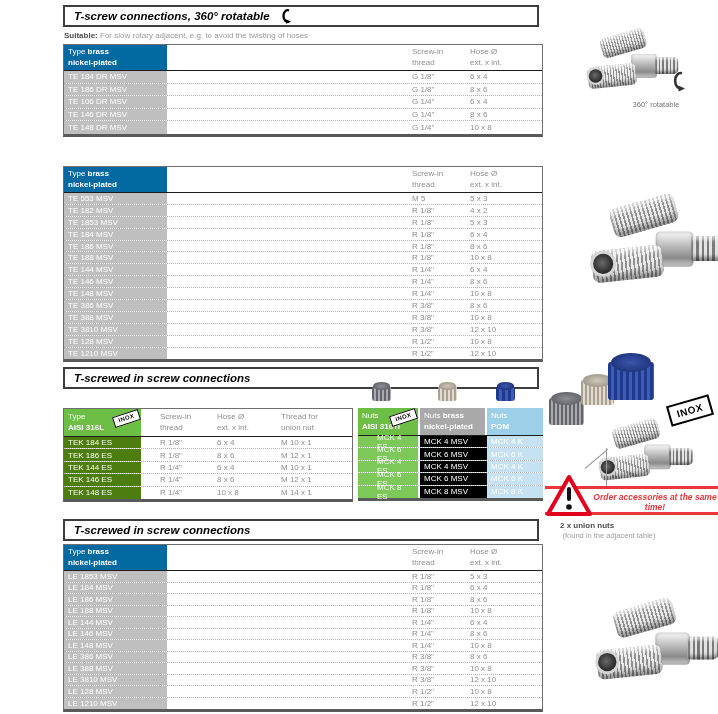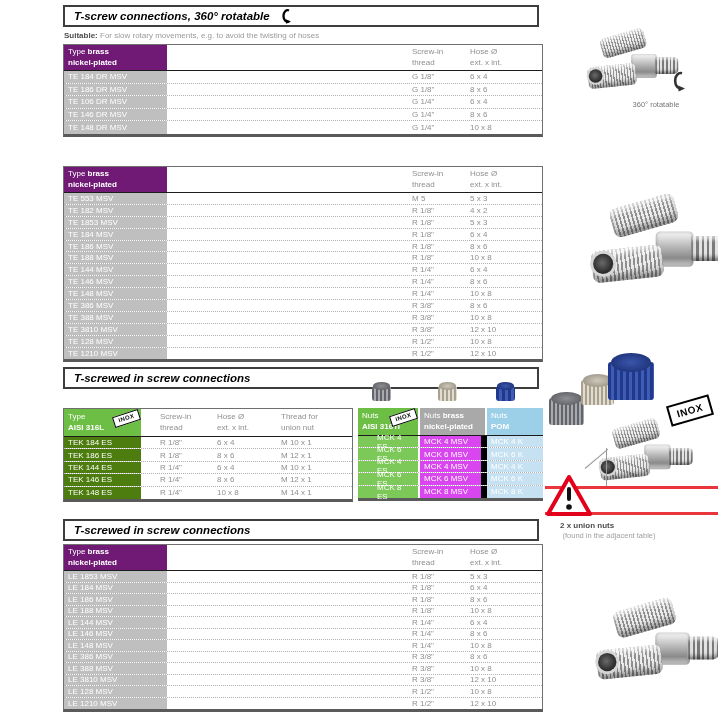--- a/index.html
+++ b/index.html
@@ -16,21 +16,21 @@
   .suitable { position:absolute; left:64px; top:31px; font-size:8px; color:#9a9a9a; }
   .suitable b { color:#4d4d4d; }
 
   
   .dtable { position:absolute; left:63px; width:480px; background:#fff;
             border:1px solid #6f6f6f; border-bottom:3px solid #5a5a5a; }
   .thead { display:flex; border-bottom:1.5px solid #1c1c1c; }
   .hcell { display:flex; flex-direction:column; justify-content:center;
            font-size:8px; color:#8f8f8f; line-height:1.3; padding:2px 4px; }
   .hcell b { font-weight:bold; }
-  .h-type { background:#701a75; color:#fff; position:relative; }
+  .h-type { background:#0369a1; color:#fff; position:relative; }
   .trow { display:flex; border-bottom:1px dotted #b2b2b2; }
   .trow:last-child { border-bottom:none; }
   .cell { display:flex; align-items:center; font-size:8px; color:#8f8f8f; padding:0 4px; }
   .col-type { background:#bfbfbf; color:#fff; }
 
   .t-main .h-type,  .t-main .col-type   { width:103px; }
   .t-main .h-fill,  .t-main .col-fill   { flex:1; }
   .t-main .h-thread,.t-main .col-thread { width:58px; }
   .t-main .h-hose,  .t-main .col-hose   { width:76px; }
   .t-main .thead { height:26px; }
@@ -50,21 +50,21 @@
   .t-green .h-nut,   .t-green .col-nut    { flex:1; }
 
   
   .t-nuts { left:358px; top:408px; width:185px; border:none;
             border-bottom:3px solid #5a5a5a; }
   .t-nuts .thead { height:28px; }
   .t-nuts .trow { height:12.4px; }
   .t-nuts .h-inox  { background:#6cbe45; color:#fff; width:62px; border-right:2px solid #fff; position:relative; }
   .t-nuts .col-inox{ background:#7cc858; color:#fff; width:62px; border-right:2px solid #fff;padding-left:19px; }
   .t-nuts .h-brass { background:#a9a9a9; color:#fff; width:67px; border-right:2px solid #fff; }
-  .t-nuts .col-brass{background:#d946ef; color:#fff; width:67px; border-right:6px solid #000000; }
+  .t-nuts .col-brass{background:#000000; color:#fff; width:67px; border-right:4px solid #000000; }
   .t-nuts .h-pom   { background:#9ccfe8; color:#fff; flex:1; }
   .t-nuts .col-pom { background:#c6e2f2; color:#fff; flex:1; }
 
   
   .inox { position:absolute; background:#fff; border:1px solid #000; color:#000;
           font-weight:bold; display:flex; align-items:center; justify-content:center;
           transform:rotate(-18deg); }
   .inox-sm { width:27px; height:11px; font-size:6px; right:1px; top:4px; letter-spacing:.4px; }
   .inox-lg { left:668px; top:400px; width:44px; height:21px; font-size:10px;
              border-width:2px; transform:rotate(-16deg); letter-spacing:.6px; }
@@ -132,21 +132,21 @@
 
   <div class="titlebox" style="top:5px">
     <span class="titletext">T-screw connections, 360° rotatable</span>
     <svg width="12" height="16" viewBox="0 0 12 16">
       <path d="M10 2.5 A4.2 5.8 0 1 0 10 13.5" fill="none" stroke="#000" stroke-width="2.3"></path>
       <path d="M6.8 11.2 L12 13.6 L7.2 15.8 Z" fill="#000"></path>
     </svg>
   </div>
   <div class="suitable">
     <b>Suitable:</b>
-    <span>For slow rotary movements, e.g. to avoid the twisting of hoses</span>
+    <span>For slow rotary adjacent, e.g. to avoid the twisting of hoses</span>
   </div>
 
   <div class="dtable t-main t1">
     <div class="thead">
       <div class="hcell h-type">
         <span><span>Type</span>&nbsp;<b>brass</b></span>
         <b>nickel-plated</b>
       </div>
       <div class="hcell h-fill"></div>
       <div class="hcell h-thread">
@@ -459,20 +459,21 @@
   <div class="conn-v"></div>
   <div class="conn-d"></div>
 
   <div class="redline rl1"></div>
   <div class="redline rl2"></div>
   <svg class="warn-tri" width="48" height="44" viewBox="0 0 48 44">
     <path d="M24 3 L45 40 L3 40 Z" fill="#fff" stroke="#e2001a" stroke-width="4" stroke-linejoin="round"></path>
     <rect x="22" y="13" width="4" height="14" rx="2" fill="#111"></rect>
     <circle cx="24" cy="33" r="2.8" fill="#111"></circle>
   </svg>
+  <div class="warn-text">Order accessories at the same time!</div>
   <div class="nuts-note1">2 x union nuts</div>
   <div class="nuts-note2">(found in the adjacent table)</div>
 
   <div class="titlebox" style="top:519px">
     <span class="titletext">T-screwed in screw connections</span>
   </div>
 
   <div class="dtable t-main t4">
     <div class="thead">
       <div class="hcell h-type">

